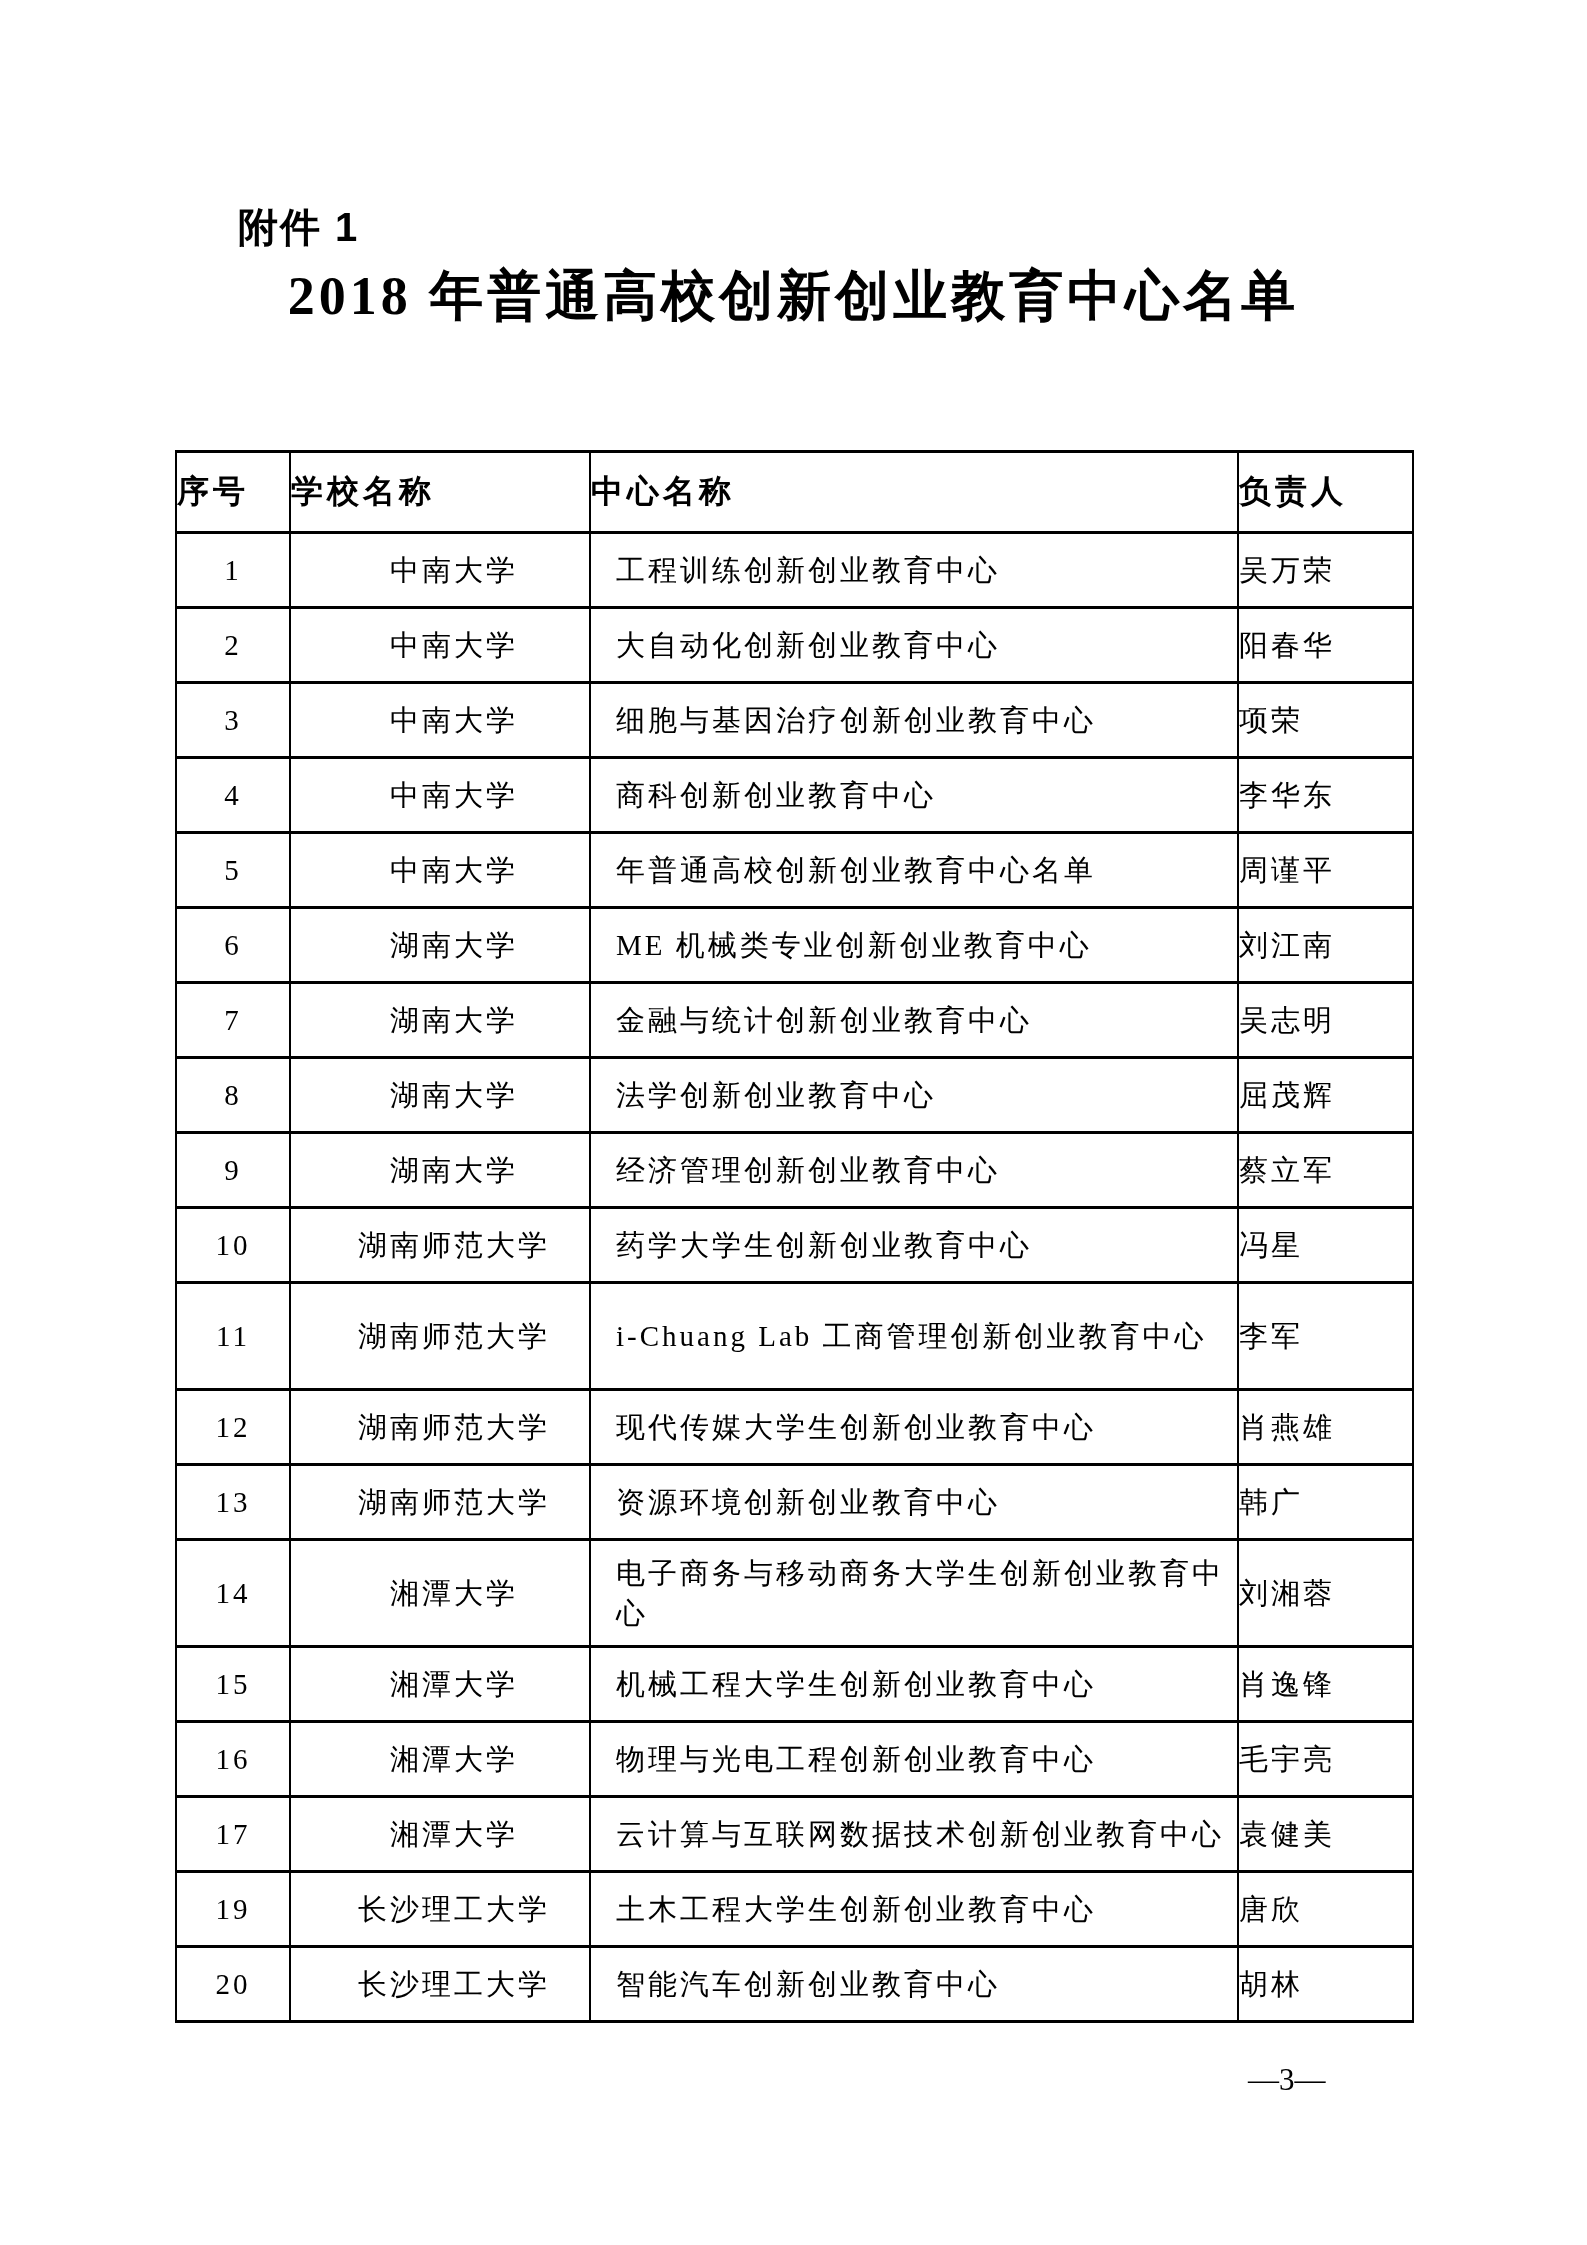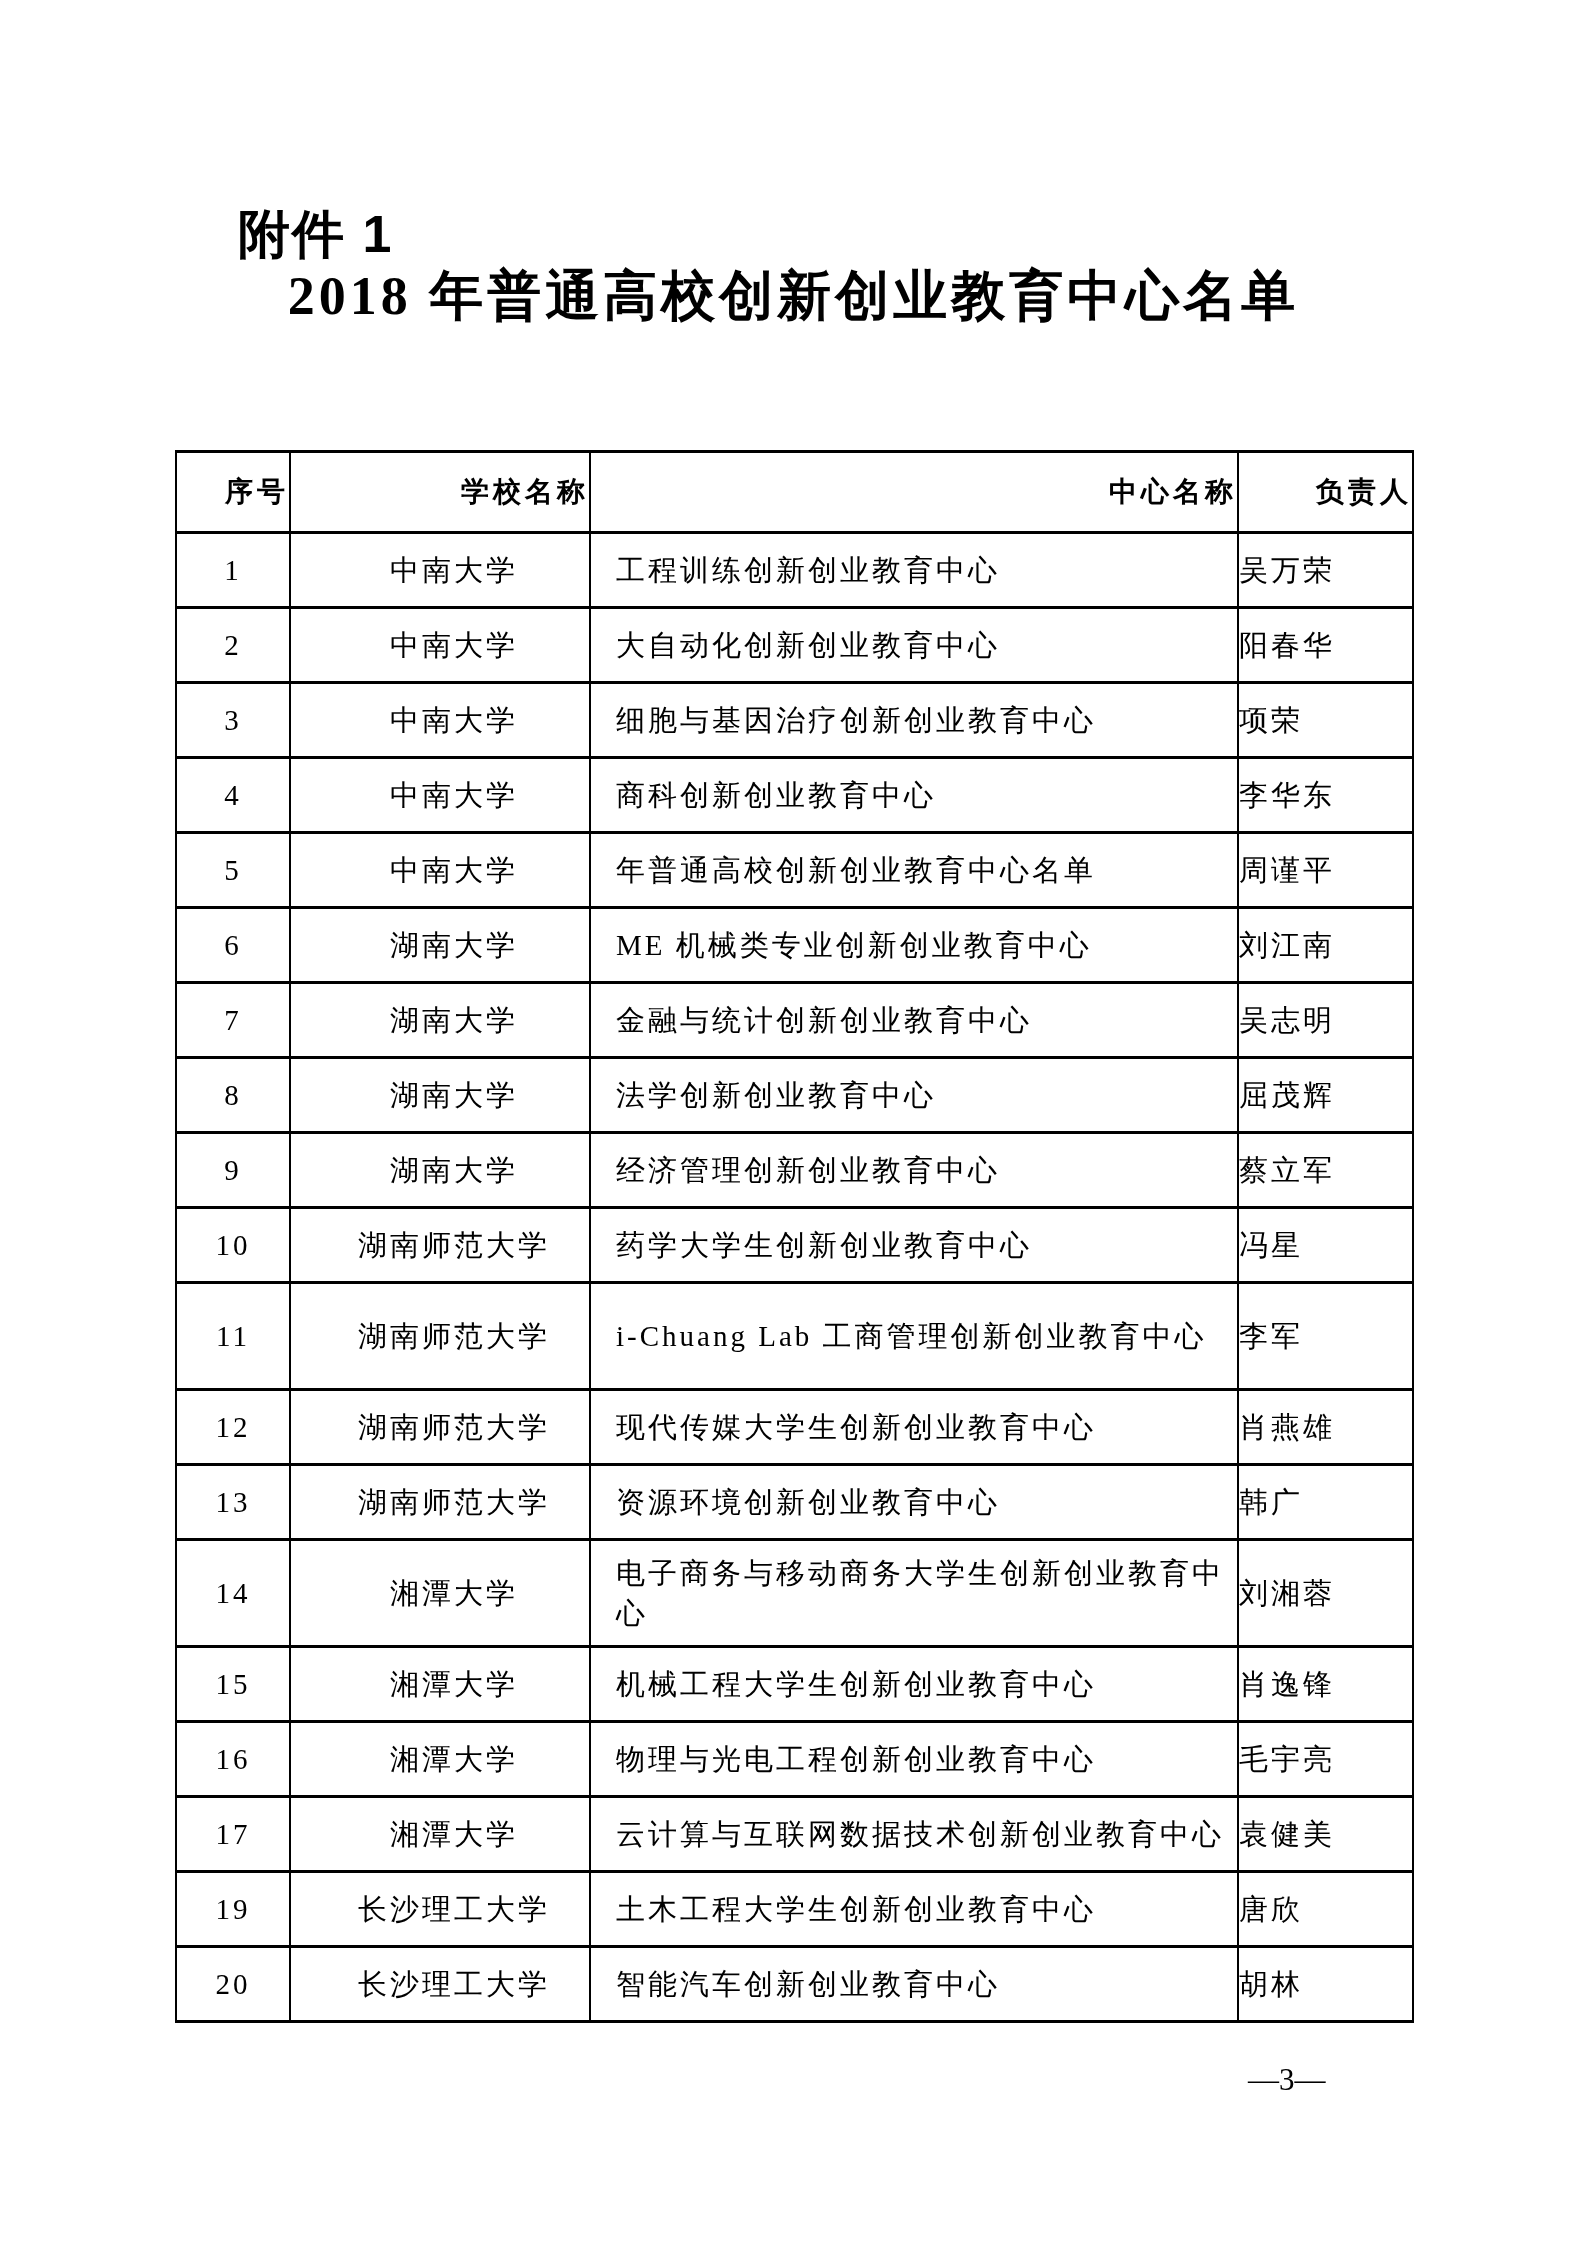--- a/index.html
+++ b/index.html
@@ -15,21 +15,21 @@
     color: #000000;
     font-family: "Liberation Serif", "DejaVu Serif", serif;
     overflow: hidden;
   }
   .attachment-label {
     position: absolute;
     left: 238px;
     top: 200px;
     font-family: "Liberation Sans", "DejaVu Sans", sans-serif;
     font-weight: 700;
-    font-size: 52px;
+    font-size: 40px;
     letter-spacing: 2px;
     white-space: pre;
   }
   .doc-title {
     position: absolute;
     left: 0;
     right: 0;
     top: 260px;
     text-align: center;
     font-family: "Liberation Serif", "DejaVu Serif", serif;
@@ -52,23 +52,23 @@
     border-right: 2px solid #000;
     border-top: 3px solid #000;
     border-bottom: 3px solid #000;
     padding: 0;
     overflow: hidden;
   }
   table.roster thead th {
     height: 78px;
     font-family: "Liberation Sans", "DejaVu Sans", sans-serif;
     font-weight: 700;
-    font-size: 28px;
+    font-size: 32px;
     letter-spacing: 4px;
-    text-align: right;
+    text-align: left;
     vertical-align: middle;
   }
   table.roster td {
     height: 72px;
     font-size: 29px;
     letter-spacing: 3px;
     vertical-align: middle;
     line-height: 40px;
   }
   tr.tall td { height: 104px; }

